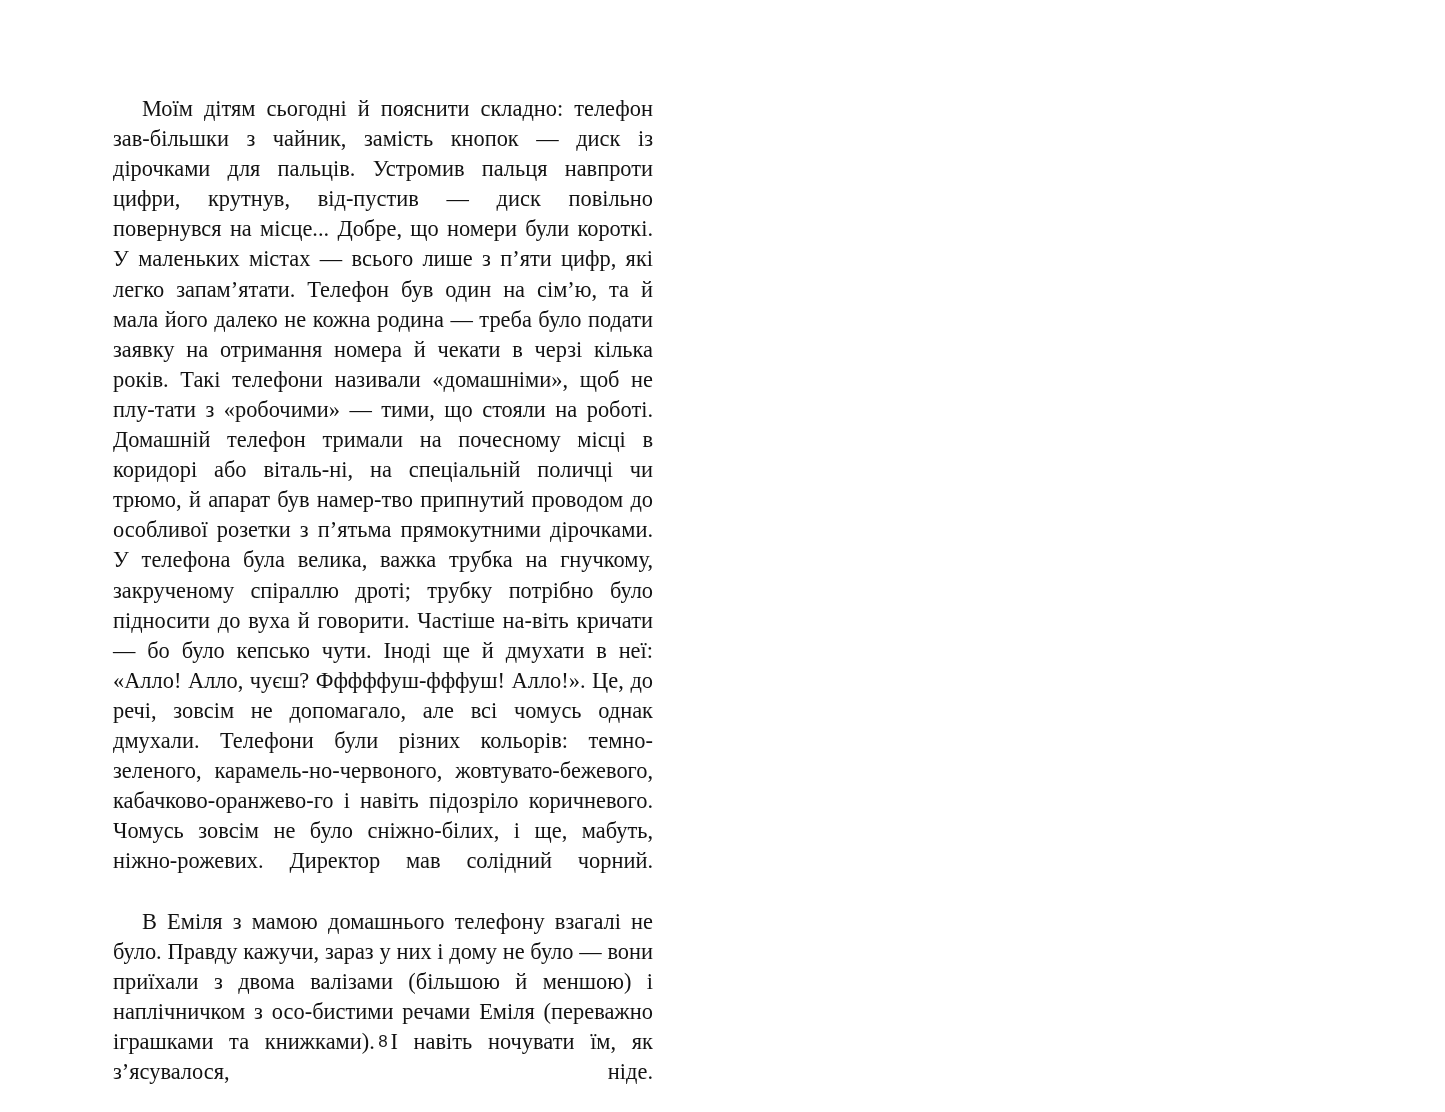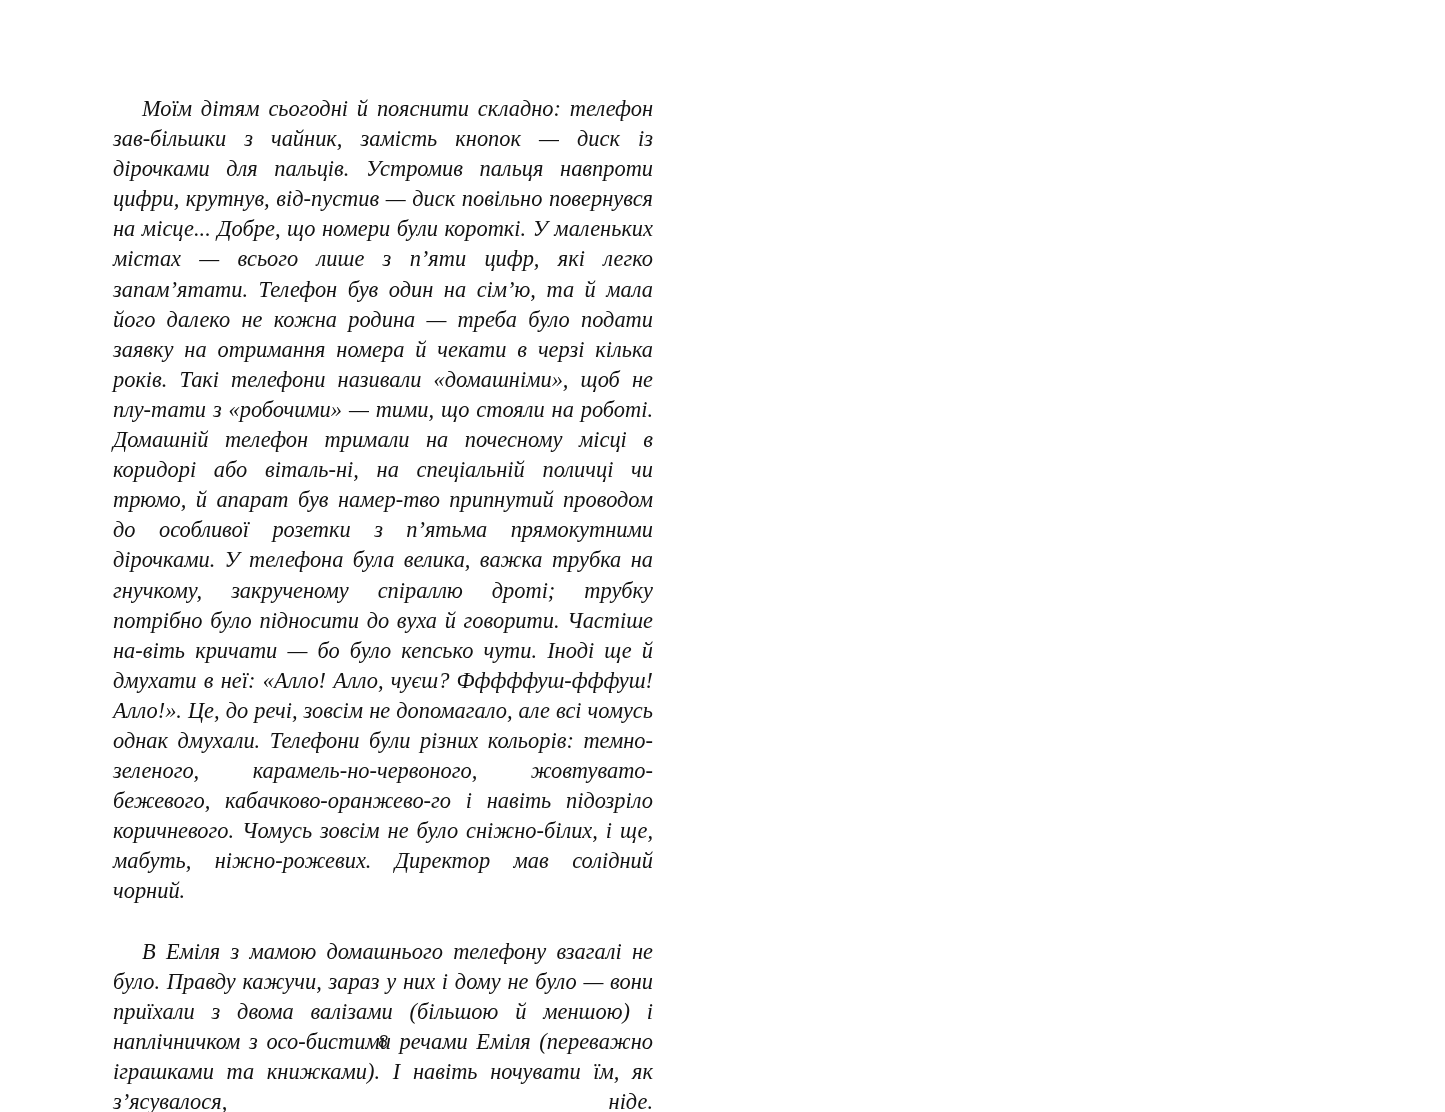--- a/index.html
+++ b/index.html
@@ -16,21 +16,20 @@
     margin: 0 auto;
     overflow: hidden;
     font-family: "Liberation Serif", "DejaVu Serif", serif;
   }
 
   .page {
     position: absolute;
     top: 0;
     height: 780px;
     box-sizing: border-box;
-    font-style: italic;
   }
 
   .page-left  { left: 0px;   width: 722px; }
   .page-right { left: 723px; width: 722px; }
 
   .text-block {
     position: absolute;
     top: 94px;
     font-size: 22.4px;
     line-height: 30.1px;

